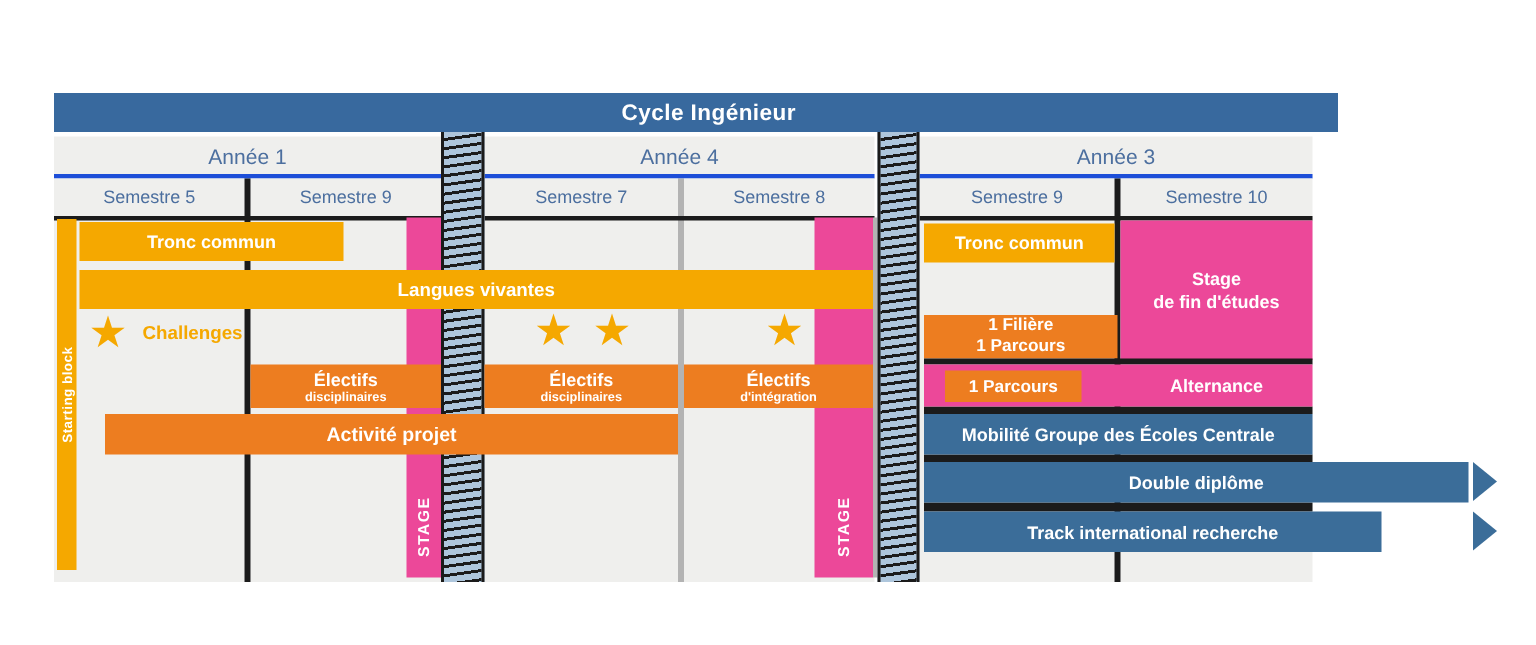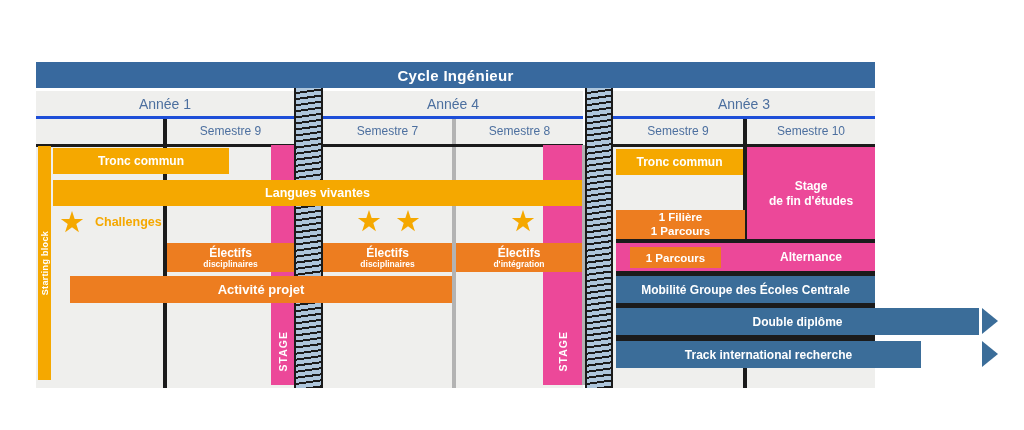--- a/index.html
+++ b/index.html
@@ -30,41 +30,42 @@
   .tip{position:absolute;width:0;height:0;border-top:13.5px solid transparent;
        border-bottom:13.5px solid transparent;border-left:16px solid #3B6D99;}
   .title-bar{position:absolute;background:#38699E;color:#fff;display:flex;align-items:center;
              justify-content:center;font-weight:700;font-size:15px;letter-spacing:.3px;}
 </style>
 </head>
 <body>
 
 <div class="canvas">
 
-  <div class="title-bar" style="left:36px;top:62px;width:839px;height:26px;">Cycle Ingénieur</div>
+  <div class="title-bar" style="left:36px;top:62px;width:839px;height:26px;padding-left:17px;">Cycle Ingénieur</div>
 
   <div class="year-box" style="left:36px;top:91px;width:258px;height:28px;">Année 1</div>
   <div class="year-box" style="left:323px;top:91px;width:260px;height:28px;">Année 4</div>
   <div class="year-box" style="left:613px;top:91px;width:262px;height:28px;">Année 3</div>
 
   <div class="cell" style="left:36px;top:119px;width:127px;height:269px;"></div>
   <div class="cell" style="left:167px;top:119px;width:127px;height:269px;"></div>
   <div class="cell" style="left:323px;top:119px;width:129px;height:269px;"></div>
   <div class="cell" style="left:456px;top:119px;width:127px;height:269px;"></div>
   <div class="cell" style="left:613px;top:119px;width:130px;height:269px;"></div>
   <div class="cell" style="left:747px;top:119px;width:128px;height:269px;"></div>
 
   <div class="divider" style="left:163px;top:119px;width:4px;height:269px;background:#1b1b1b;"></div>
   <div class="divider" style="left:452px;top:119px;width:4px;height:269px;background:#b3b3b3;"></div>
   <div class="divider" style="left:743px;top:119px;width:4px;height:269px;background:#1b1b1b;"></div>
 
   <div class="hline" style="left:36px;top:144px;width:258px;height:2.5px;"></div>
   <div class="hline" style="left:323px;top:144px;width:260px;height:2.5px;"></div>
   <div class="hline" style="left:613px;top:144px;width:262px;height:2.5px;"></div>
 
+  <div class="sem-label" style="left:36px;top:121px;width:127px;height:20px;">Semestre 5</div>
   <div class="sem-label" style="left:167px;top:121px;width:127px;height:20px;">Semestre 9</div>
   <div class="sem-label" style="left:323px;top:121px;width:129px;height:20px;">Semestre 7</div>
   <div class="sem-label" style="left:456px;top:121px;width:127px;height:20px;">Semestre 8</div>
   <div class="sem-label" style="left:613px;top:121px;width:130px;height:20px;">Semestre 9</div>
   <div class="sem-label" style="left:747px;top:121px;width:128px;height:20px;">Semestre 10</div>
 
   <div class="vcol slate" style="left:271px;top:145px;width:23px;height:240px;padding-bottom:0;">
     <span class="vlabel" style="font-size:10.5px;letter-spacing:1px;margin-bottom:14px;">STAGE</span>
   </div>
   <div class="divider" style="left:582px;top:145px;width:3px;height:240px;background:#b3b3b3;"></div>

